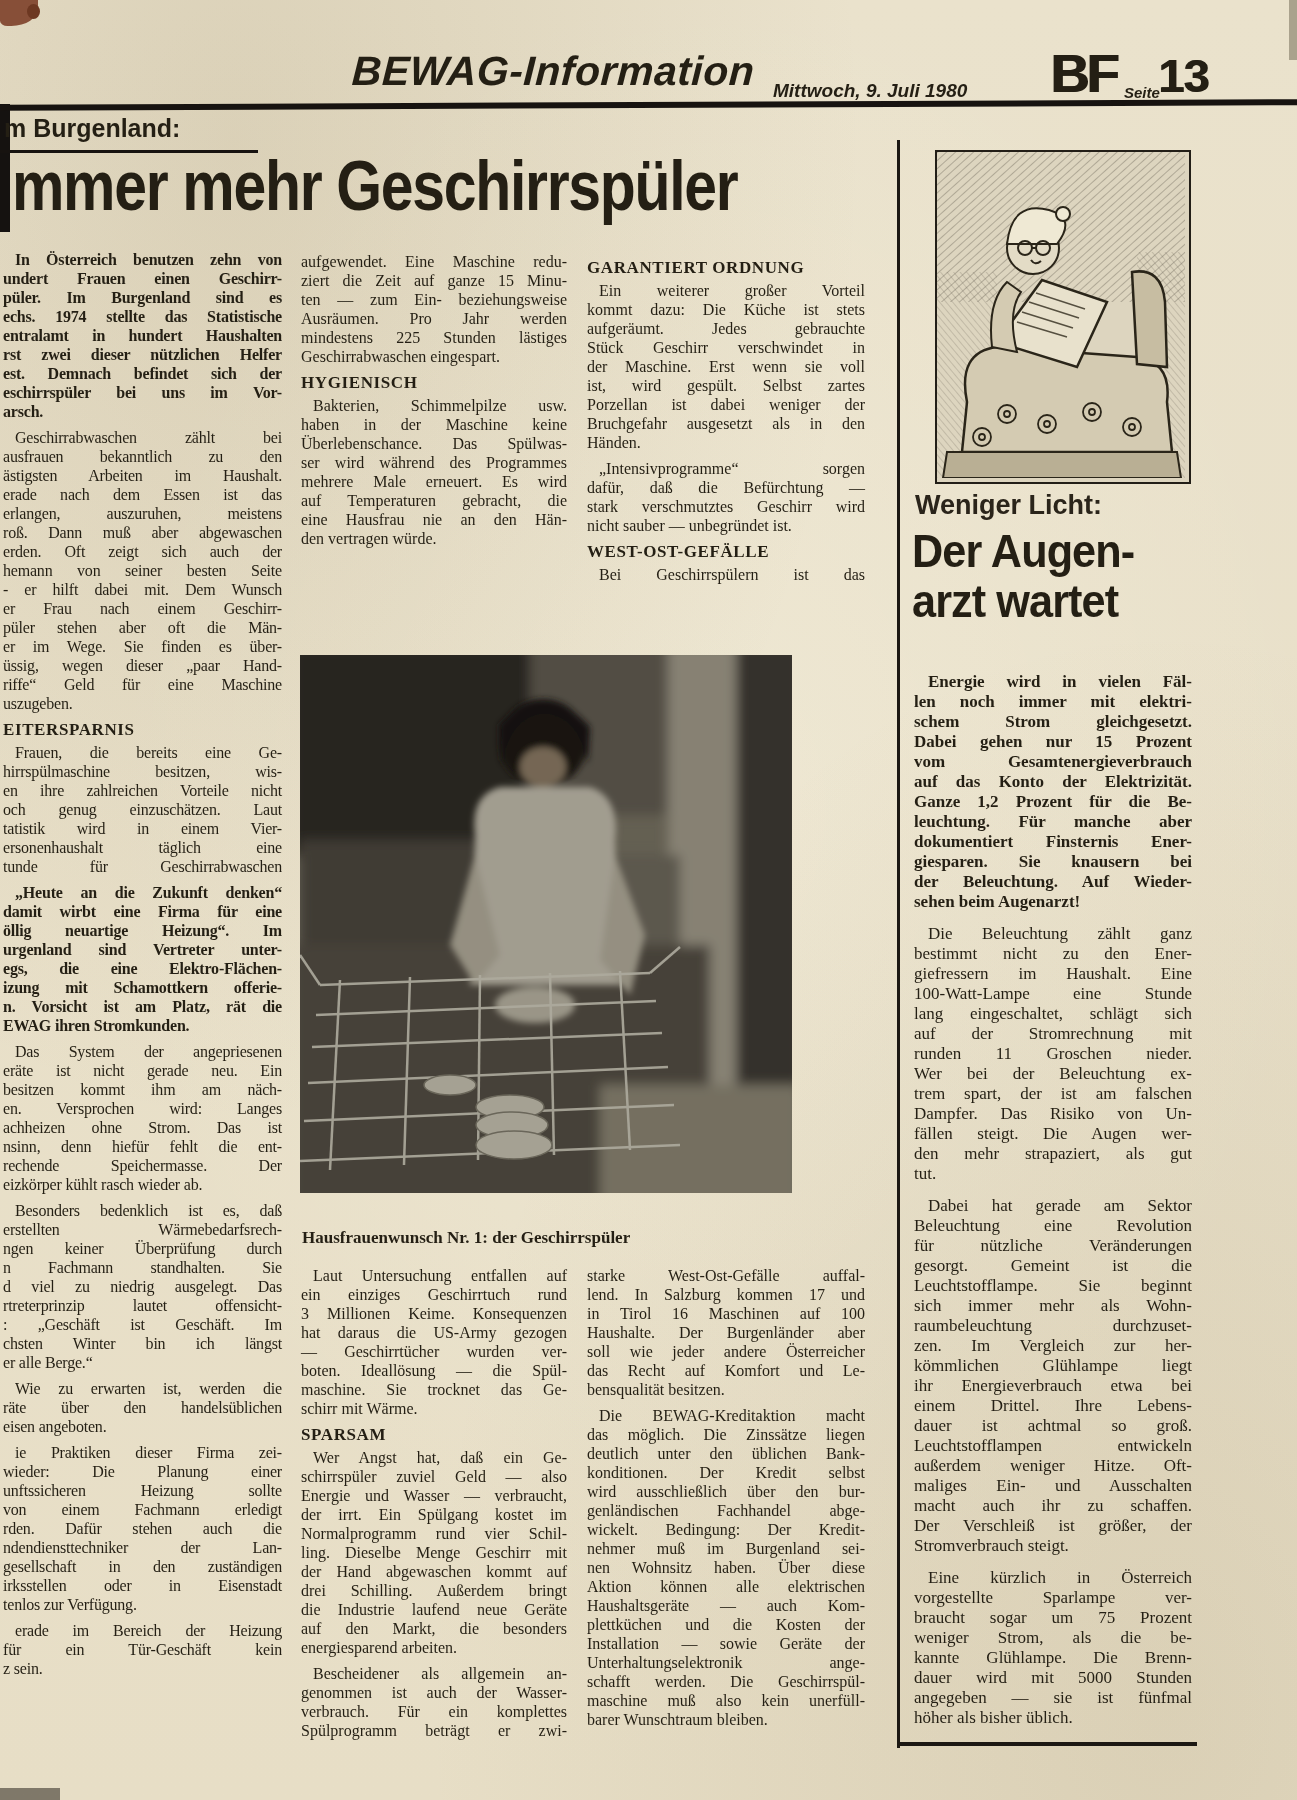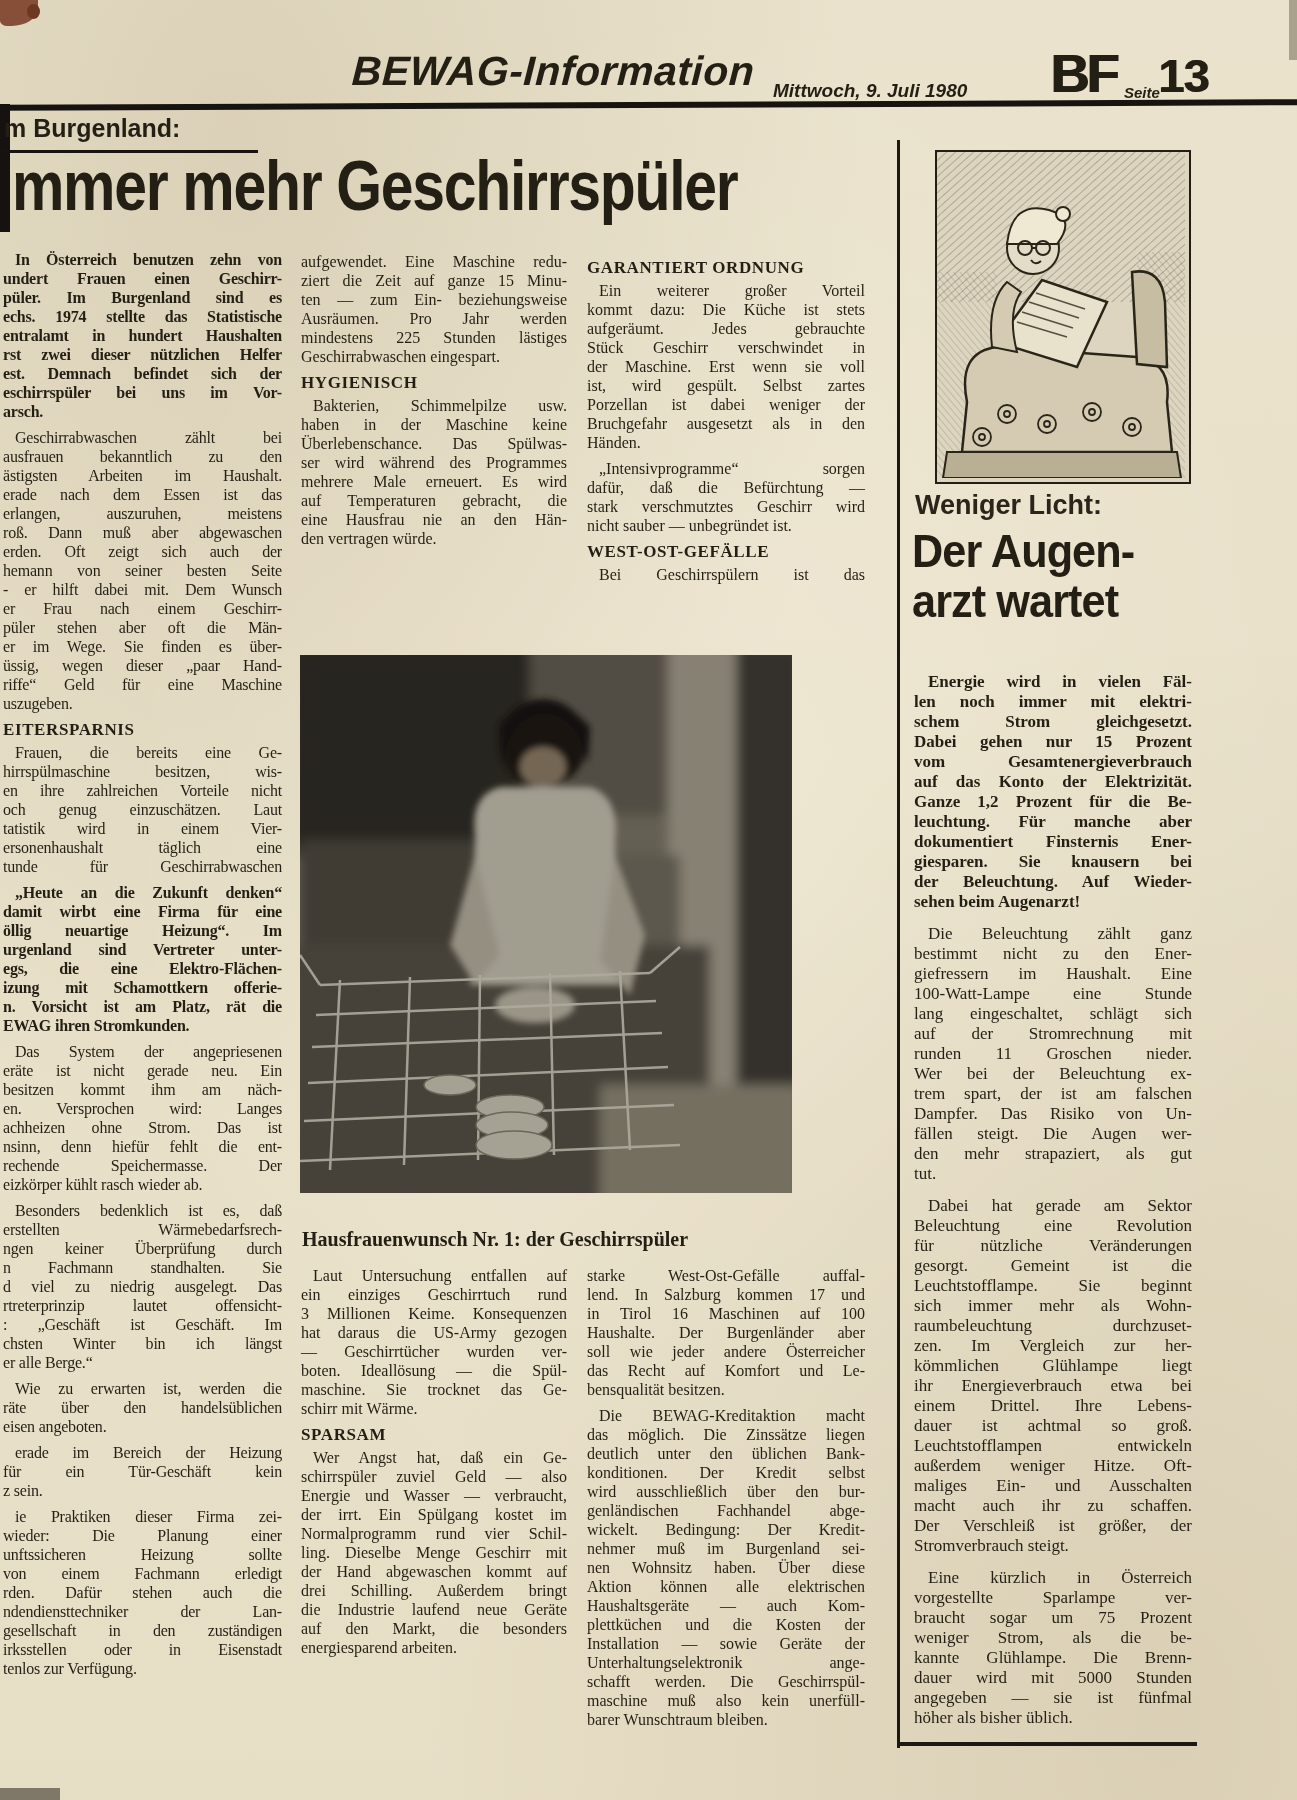--- a/index.html
+++ b/index.html
@@ -79,21 +79,21 @@
   .art2-head-line{
     font-family:"Liberation Sans",sans-serif;font-weight:bold;font-size:27px;line-height:31px;
     letter-spacing:-.3px;
   }
   .art2-rule{width:100%;height:4px;background:#171310;margin:8px 0 12px 0;}
 
   
   .photo{left:300px;top:655px;width:492px;height:538px;overflow:hidden;background:#6b665b;}
   .caption{
     left:302px;top:1228px;width:500px;
-    font-weight:bold;font-size:20px;
+    font-weight:bold;font-size:17px;
   }
 
   
   .sidebar-vrule{left:897px;top:140px;width:3px;height:1608px;background:#1c1813;}
   .sidebar-brule{left:897px;top:1742px;width:300px;height:4px;background:#1c1813;}
   .cartoon{left:935px;top:150px;width:252px;height:330px;border:2px solid #221e17;background:#ddd5bf;overflow:hidden;}
   .sb-kicker{
     left:915px;top:490px;
     font-family:"Liberation Sans",sans-serif;font-weight:600;font-size:27px;color:#2a241a;
   }
@@ -207,34 +207,34 @@
         <div class="line">: „Geschäft ist Geschäft. Im</div>
         <div class="line">chsten Winter bin ich längst</div>
         <div class="line end">er alle Berge.“</div>
       </div>
       <div class="p">
         <div class="line ind">Wie zu erwarten ist, werden die</div>
         <div class="line">räte über den handelsüblichen</div>
         <div class="line end">eisen angeboten.</div>
       </div>
       <div class="p">
-        <div class="line ind">erade im Bereich der Heizung</div>
-        <div class="line">für ein Tür-Geschäft kein</div>
-        <div class="line end">z sein.</div>
-      </div>
-      <div class="p">
         <div class="line ind">ie Praktiken dieser Firma zei-</div>
         <div class="line">wieder: Die Planung einer</div>
         <div class="line">unftssicheren Heizung sollte</div>
         <div class="line">von einem Fachmann erledigt</div>
         <div class="line">rden. Dafür stehen auch die</div>
         <div class="line">ndendiensttechniker der Lan-</div>
         <div class="line">gesellschaft in den zuständigen</div>
         <div class="line">irksstellen oder in Eisenstadt</div>
         <div class="line end">tenlos zur Verfügung.</div>
+      </div>
+      <div class="p">
+        <div class="line ind">erade im Bereich der Heizung</div>
+        <div class="line">für ein Tür-Geschäft kein</div>
+        <div class="line end">z sein.</div>
       </div>
     </div>
 </div>
 <div id="col2" class="col">
     <div class="p">
       <div class="line">aufgewendet. Eine Maschine redu-</div>
       <div class="line">ziert die Zeit auf ganze 15 Minu-</div>
       <div class="line">ten — zum Ein- beziehungsweise</div>
       <div class="line">Ausräumen. Pro Jahr werden</div>
       <div class="line">mindestens 225 Stunden lästiges</div>
@@ -356,20 +356,26 @@
       <div class="line">Energie und Wasser — verbraucht,</div>
       <div class="line">der irrt. Ein Spülgang kostet im</div>
       <div class="line">Normalprogramm rund vier Schil-</div>
       <div class="line">ling. Dieselbe Menge Geschirr mit</div>
       <div class="line">der Hand abgewaschen kommt auf</div>
       <div class="line">drei Schilling. Außerdem bringt</div>
       <div class="line">die Industrie laufend neue Geräte</div>
       <div class="line">auf den Markt, die besonders</div>
       <div class="line end">energiesparend arbeiten.</div>
     </div>
+    <div class="p">
+      <div class="line ind">Bescheidener als allgemein an-</div>
+      <div class="line">genommen ist auch der Wasser-</div>
+      <div class="line">verbrauch. Für ein komplettes</div>
+      <div class="line">Spülprogramm beträgt er zwi-</div>
+    </div>
   </div>
 <div id="colB" class="col">
     <div class="p">
       <div class="line">starke West-Ost-Gefälle auffal-</div>
       <div class="line">lend. In Salzburg kommen 17 und</div>
       <div class="line">in Tirol 16 Maschinen auf 100</div>
       <div class="line">Haushalte. Der Burgenländer aber</div>
       <div class="line">soll wie jeder andere Österreicher</div>
       <div class="line">das Recht auf Komfort und Le-</div>
       <div class="line end">bensqualität besitzen.</div>

